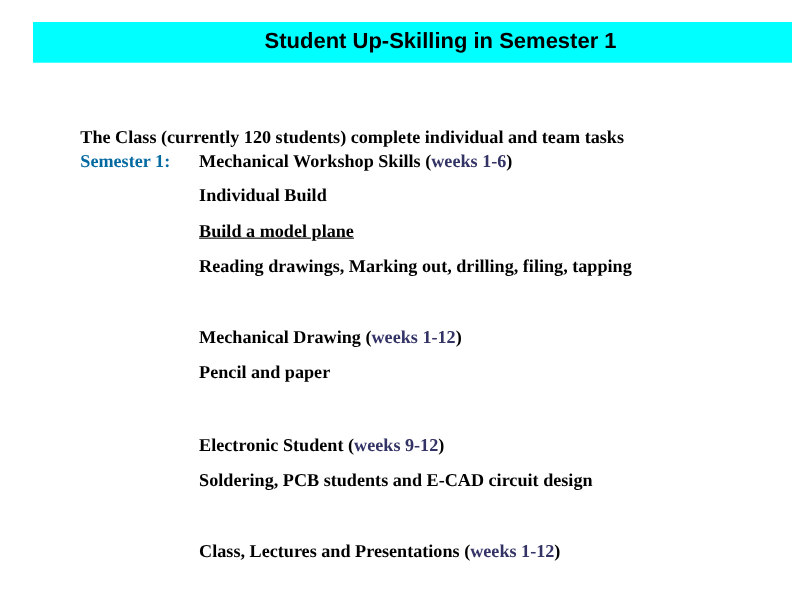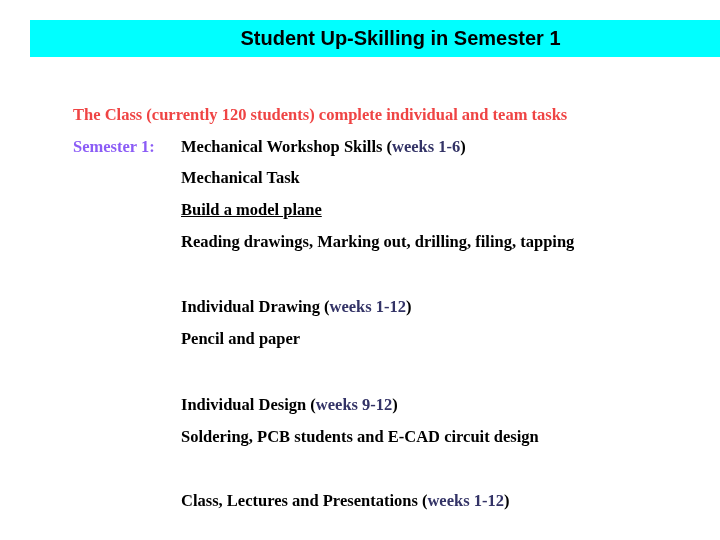--- a/index.html
+++ b/index.html
@@ -36,28 +36,28 @@
     .line {
       position: absolute;
       font-weight: bold;
       font-size: 16.5px;
       line-height: 20px;
       white-space: nowrap;
       color: #000000;
     }
     .intro {
       left: 73px;
-      top: 105px;
-      color: #ef4444;
+      top: 115px;
+      color: #000000;
       text-align: right;
     }
     .sem-label {
       left: 73px;
       top: 137px;
-      color: #8b5cf6;
+      color: #0369a1;
     }
     .item {
       left: 181px;
     }
     .weeks {
       color: #333366;
     }
     .paren {
       color: #000000;
     }
@@ -70,32 +70,32 @@
 </div>
 
 <div class="line intro">The Class (currently 120 students) complete individual and team tasks</div>
 
 <div class="line sem-label">Semester 1:</div>
 
 <div class="line item" style="top:137px;text-align:right;">
   <span>Mechanical Workshop Skills</span>
   <span class="paren">(</span><span class="weeks">weeks 1-6</span><span class="paren">)</span>
 </div>
-<div class="line item" style="top:168px;">Mechanical Task</div>
+<div class="line item" style="top:168px;">Individual Build</div>
 <div class="line item" style="top:200px;text-decoration:underline;">Build a model plane</div>
 <div class="line item" style="top:232px;">Reading drawings, Marking out, drilling, filing, tapping</div>
 
 <div class="line item" style="top:297px;">
-  <span>Individual Drawing</span>
+  <span>Mechanical Drawing</span>
   <span class="paren">(</span><span class="weeks">weeks 1-12</span><span class="paren">)</span>
 </div>
 <div class="line item" style="top:329px;font-family:Liberation Serif, serif;">Pencil and paper</div>
 
 <div class="line item" style="top:395px;">
-  <span>Individual Design</span>
+  <span>Electronic Student</span>
   <span class="paren">(</span><span class="weeks">weeks 9-12</span><span class="paren">)</span>
 </div>
 <div class="line item" style="top:427px;">Soldering, PCB students and E-CAD circuit design</div>
 
 <div class="line item" style="top:491px;">
   <span>Class, Lectures and Presentations</span>
   <span class="paren">(</span><span class="weeks">weeks 1-12</span><span class="paren">)</span>
 </div>
 
 </body></html>

